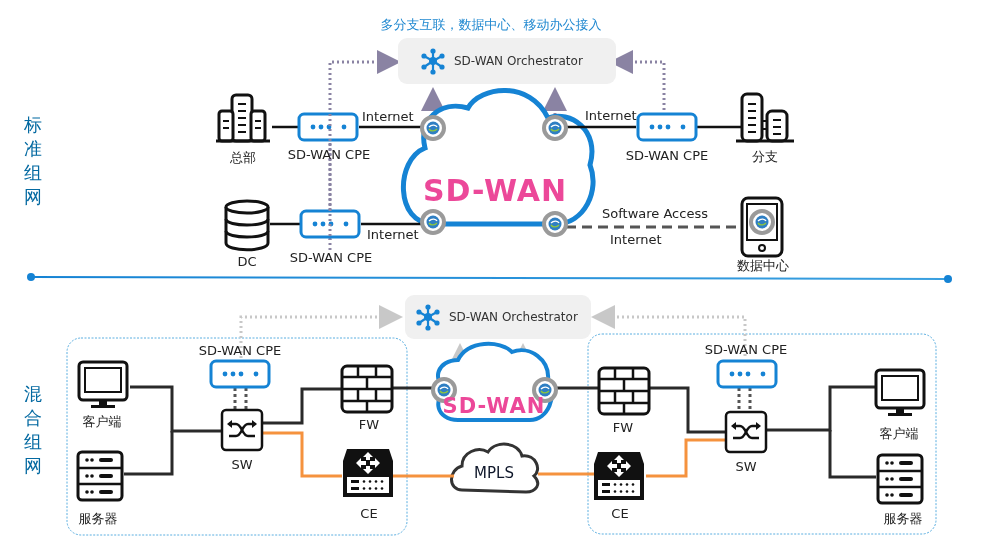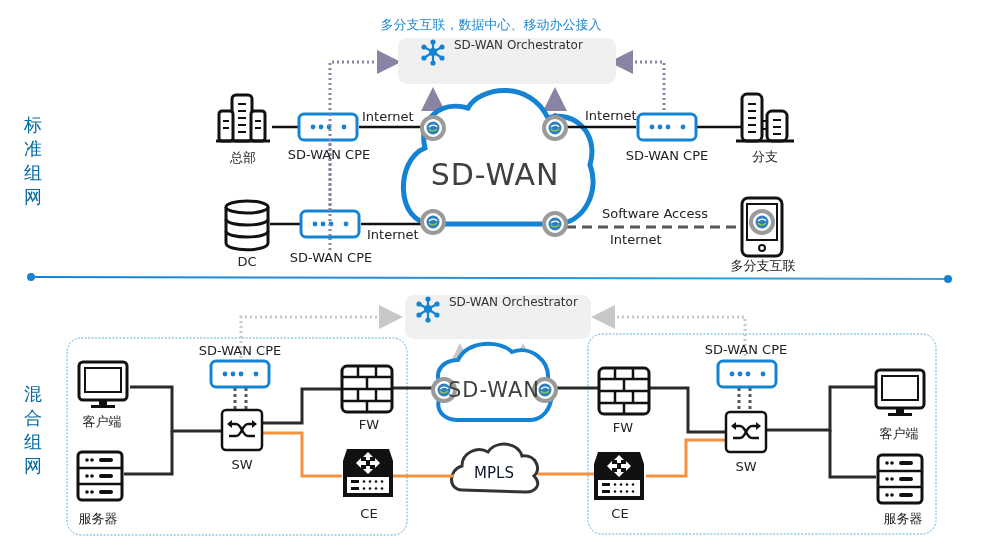--- a/index.html
+++ b/index.html
@@ -3,22 +3,22 @@
 <meta charset="utf-8">
 <style>
   html, body { margin:0; padding:0; background:#ffffff; }
   body { width:982px; height:550px; position:relative; overflow:hidden;
          font-family:"DejaVu Sans", "Liberation Sans", sans-serif; }
   #canvas { position:absolute; left:0; top:0; width:982px; height:550px; }
   .lbl { position:absolute; font-size:13px; color:#222; white-space:nowrap; font-family:"DejaVu Sans", sans-serif; }
   .lbl-c { transform:translateX(-50%); }
   .title { position:absolute; font-size:13px; color:#1f88d0; left:491px; top:16px; transform:translateX(-50%); white-space:nowrap; }
   .side { position:absolute; font-size:18px; color:#0369a1; width:22px; line-height:24px; text-align:center; }
-  .orch { position:absolute; background:#f0f0f0; border-radius:9px; display:flex; align-items:flex-start; gap:8px; padding-left:22px; box-sizing:border-box; font-size:12px; color:#333; }
-  .cloud-txt { position:absolute; font-weight:normal; color:#404040; white-space:nowrap; transform:translateX(-50%); letter-spacing:1px; }
+  .orch { position:absolute; background:#f0f0f0; border-radius:9px; display:flex; align-items:center; gap:8px; padding-left:22px; box-sizing:border-box; font-size:12px; color:#333; }
+  .cloud-txt { position:absolute; font-weight:bold; color:#ec4899; white-space:nowrap; transform:translateX(-50%); letter-spacing:1px;margin-top:16px; }
   .mpls-txt { position:absolute; font-size:15px; color:#0f172a; transform:translateX(-50%); }
 </style>
 </head>
 <body>
 
 <svg id="canvas" viewBox="0 0 982 550" xmlns="http://www.w3.org/2000/svg">
   <defs>
     <marker id="arrP" markerWidth="8" markerHeight="8" refX="5" refY="4" orient="auto">
       <path d="M0,0 L8,4 L0,8 z" fill="#8a83a3"></path>
     </marker>
@@ -297,21 +297,21 @@
 <div class="lbl" style="left:362px;top:109px;">Internet</div>
 
 <div class="lbl lbl-c" style="left:247px;top:254px;">DC</div>
 <div class="lbl lbl-c" style="left:331px;top:250px;">SD-WAN CPE</div>
 <div class="lbl" style="left:367px;top:227px;">Internet</div>
 
 <div class="lbl lbl-c" style="left:765px;top:148px;">分支</div>
 <div class="lbl lbl-c" style="left:667px;top:148px;">SD-WAN CPE</div>
 <div class="lbl" style="left:585px;top:108px;">Internet</div>
 
-<div class="lbl lbl-c" style="left:763px;top:257px;">多分支互联</div>
+<div class="lbl lbl-c" style="left:763px;top:257px;">数据中心</div>
 <div class="lbl" style="left:602px;top:206px;">Software Access</div>
 <div class="lbl" style="left:610px;top:232px;">Internet</div>
 
 <div class="lbl lbl-c" style="left:240px;top:343px;">SD-WAN CPE</div>
 <div class="lbl lbl-c" style="left:102px;top:413px;">客户端</div>
 <div class="lbl lbl-c" style="left:98px;top:510px;">服务器</div>
 <div class="lbl lbl-c" style="left:242px;top:457px;">SW</div>
 <div class="lbl lbl-c" style="left:369px;top:417px;">FW</div>
 <div class="lbl lbl-c" style="left:369px;top:506px;">CE</div>
 

